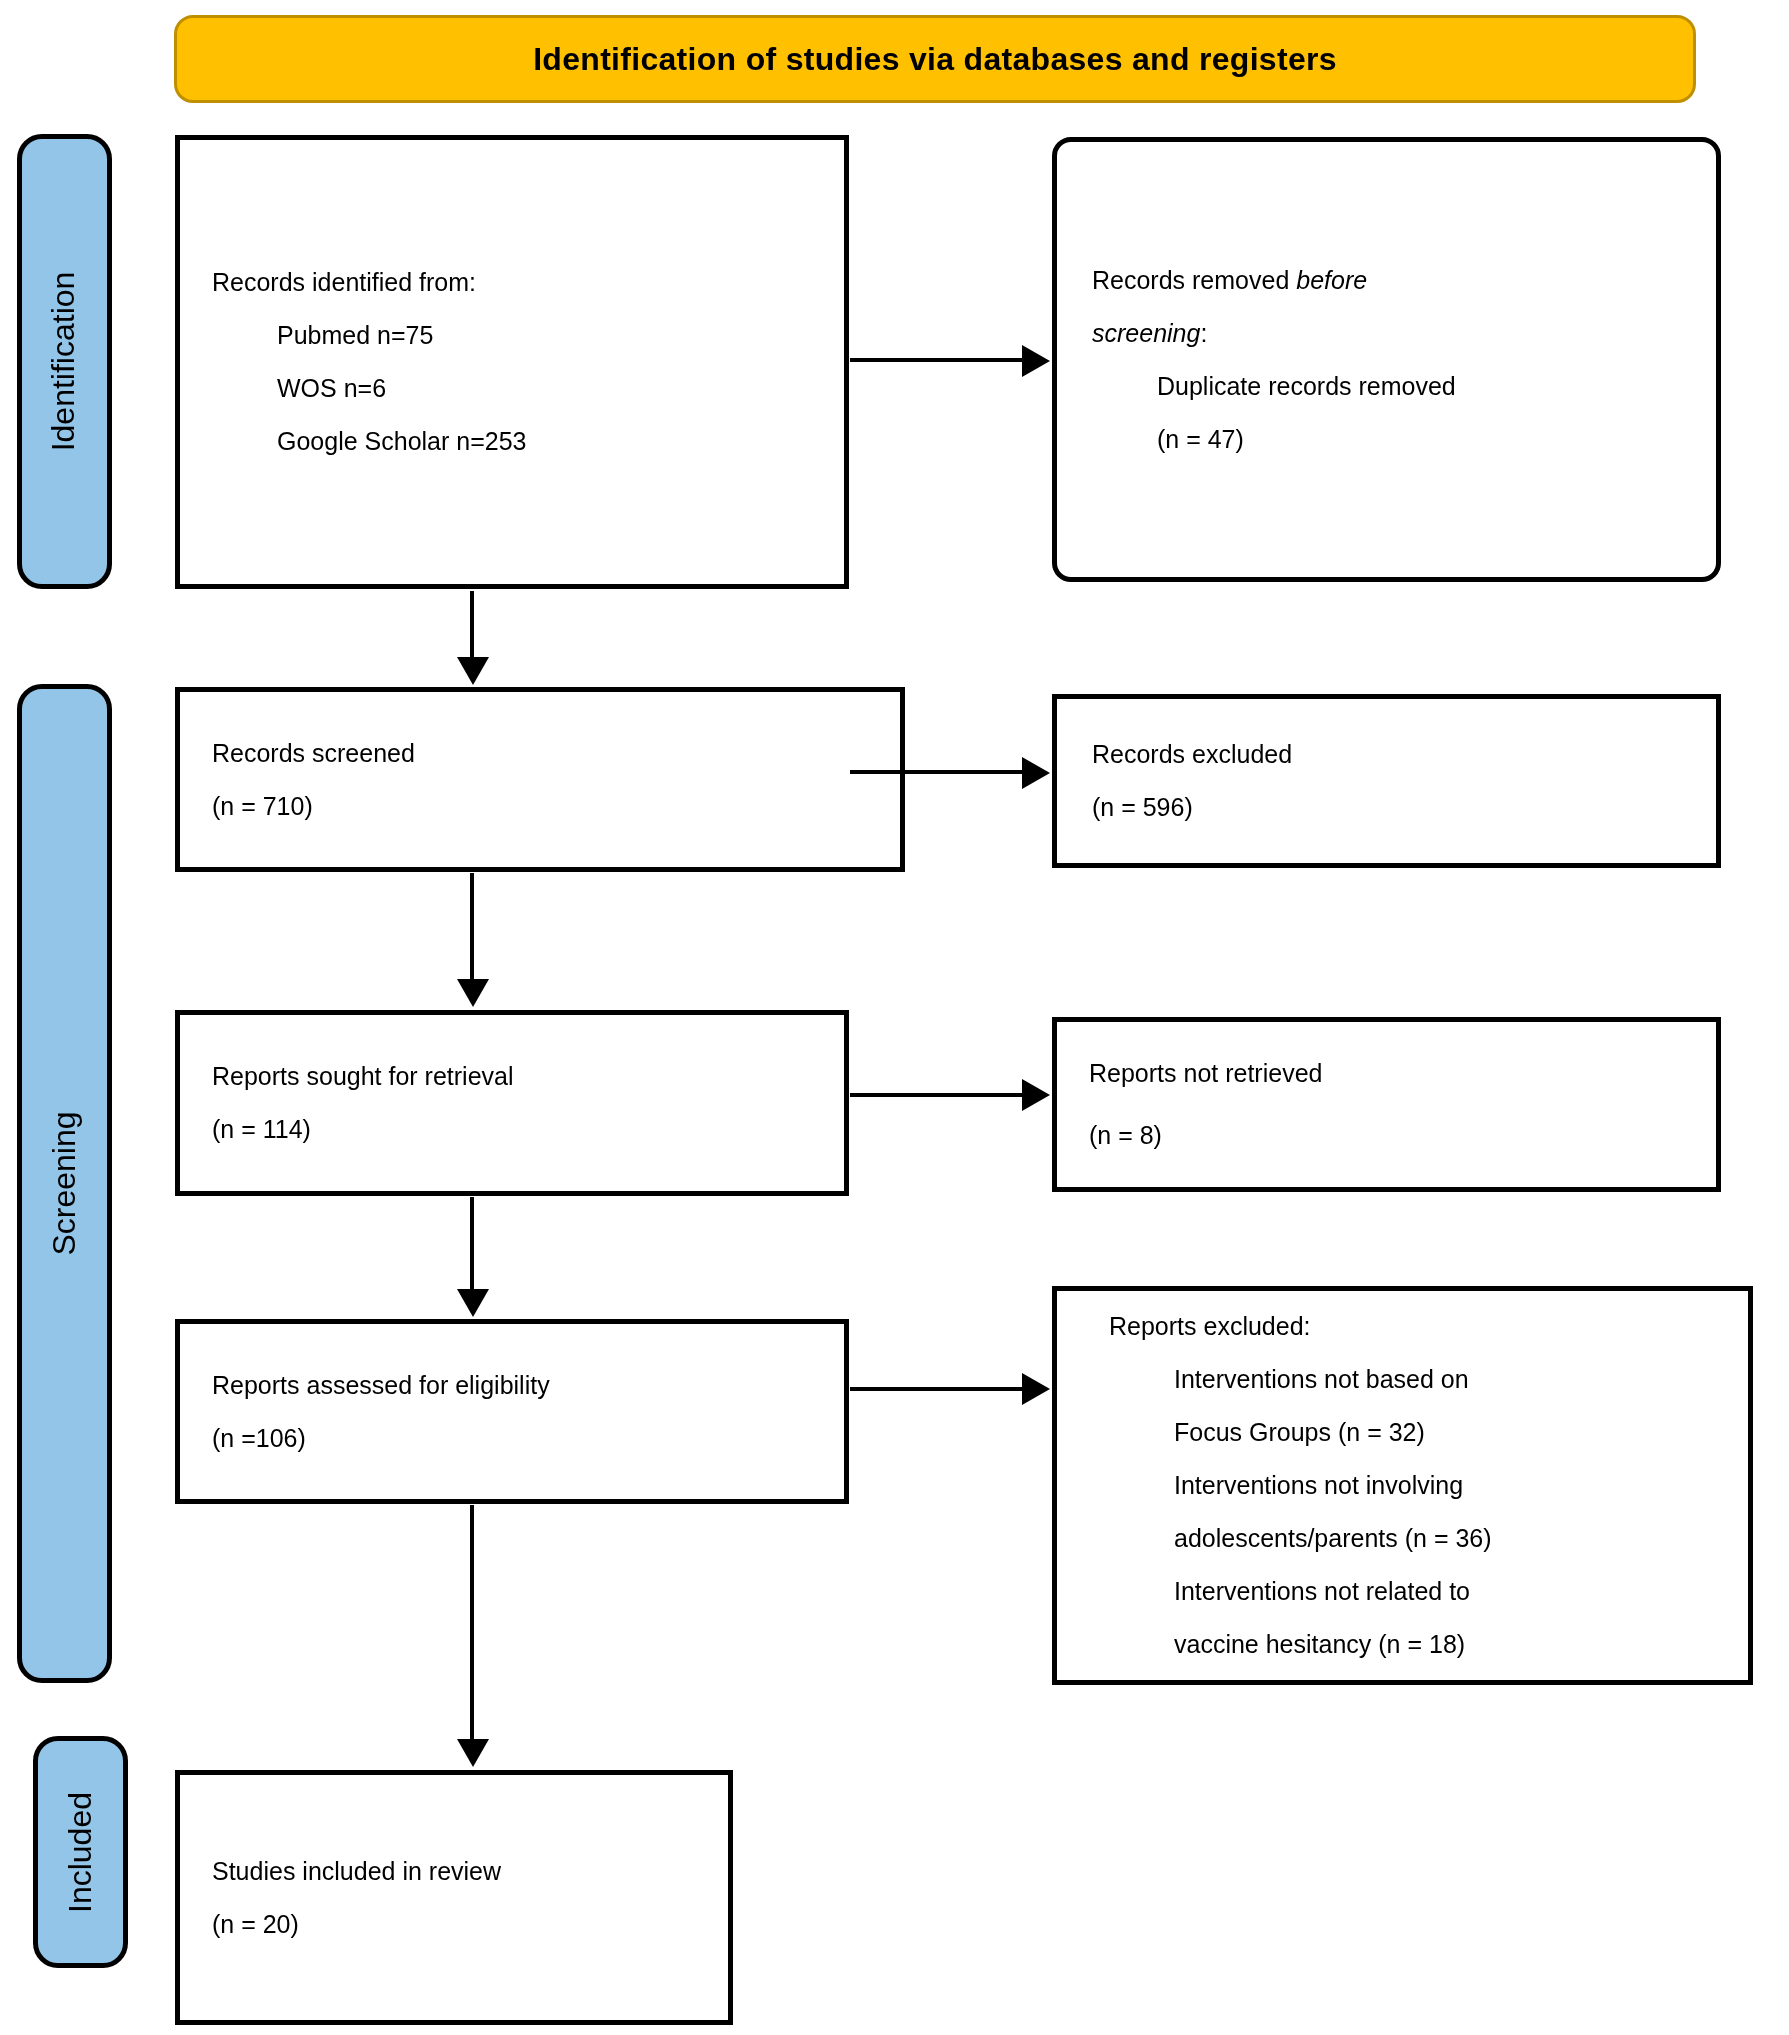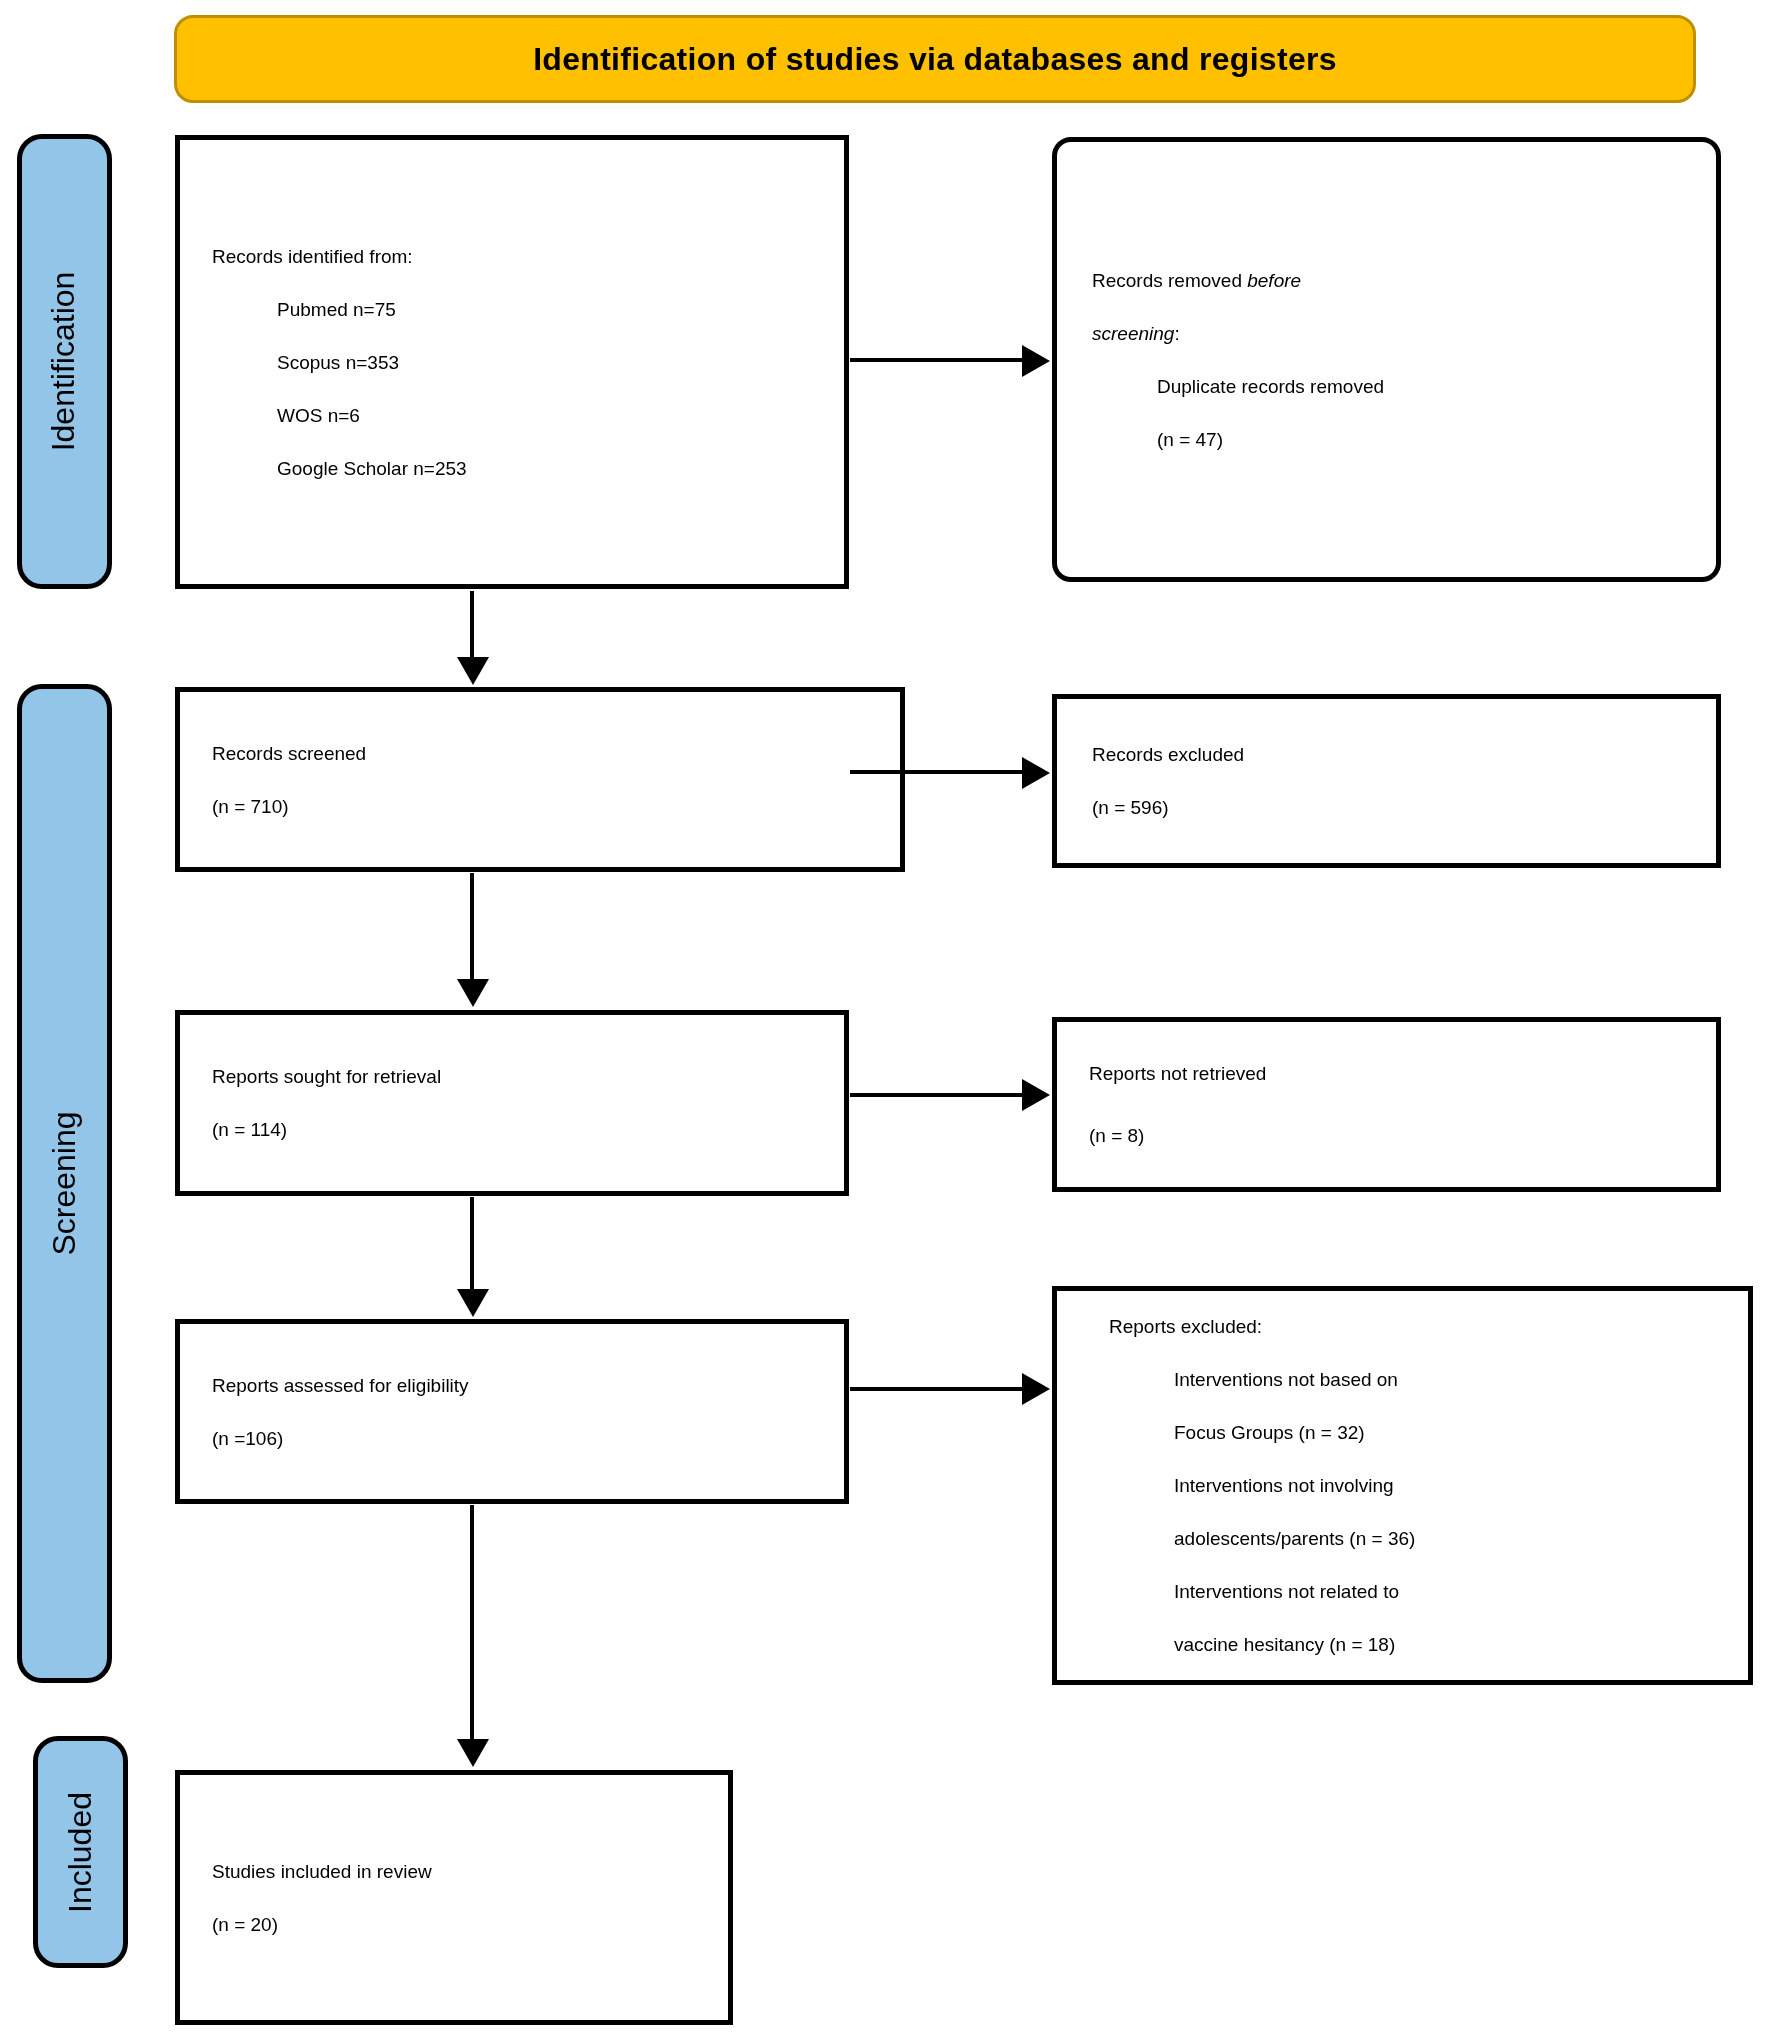--- a/index.html
+++ b/index.html
@@ -42,21 +42,21 @@
   .stage-included{left:33px;top:1736px;height:232px;}
 
   
   .box{
     position:absolute;
     background:#fff;
     border:5.3px solid var(--box-border);
     box-sizing:border-box;
     display:flex;flex-direction:column;justify-content:center;
     padding-left:32px;padding-right:11.8px;
-    font-size:19px;
+    font-size:25px;
   }
   .box .line{line-height:53px;white-space:nowrap;}
   .box .indent{padding-left:65px;}
 
   .box-records-identified{left:175px;top:135px;width:674px;height:454px;}
   .box-records-removed{left:1052px;top:137px;width:669px;height:445px;padding-left:35px;border-radius:19px;}
   .box-records-screened{left:175px;top:687px;width:730px;height:185px;}
   .box-records-excluded{left:1052px;top:694px;width:669px;height:174px;padding-left:35px;}
   .box-reports-sought{left:175px;top:1010px;width:674px;height:186px;}
   .box-reports-not-retrieved{left:1052px;top:1017px;width:669px;height:175px;gap:9px;}
@@ -113,21 +113,20 @@
   <div class="stage stage-screening">
     <span>Screening</span>
   </div>
   <div class="stage stage-included">
     <span>Included</span>
   </div>
 
   <div class="box box-records-identified">
     <div class="line">Records identified from:</div>
     <div class="line indent">Pubmed n=75</div>
-    <div class="line indent">Scopus n=353</div>
     <div class="line indent">WOS n=6</div>
     <div class="line indent">Google Scholar n=253</div>
   </div>
 
   <div class="box box-records-removed">
     <div class="line"><span>Records removed </span><i>before</i></div>
     <div class="line"><i>screening</i><span>:</span></div>
     <div class="line indent">Duplicate records removed</div>
     <div class="line indent">(n = 47)</div>
   </div>

